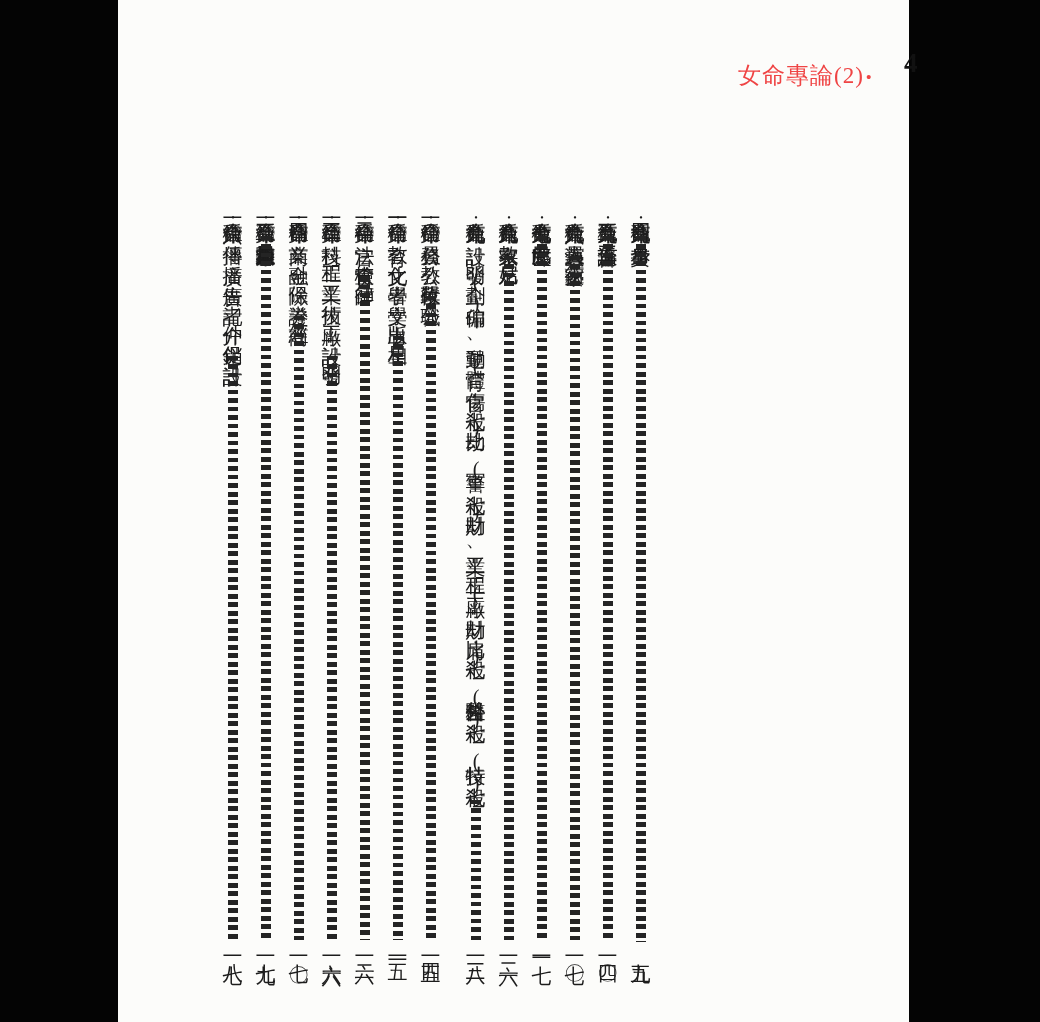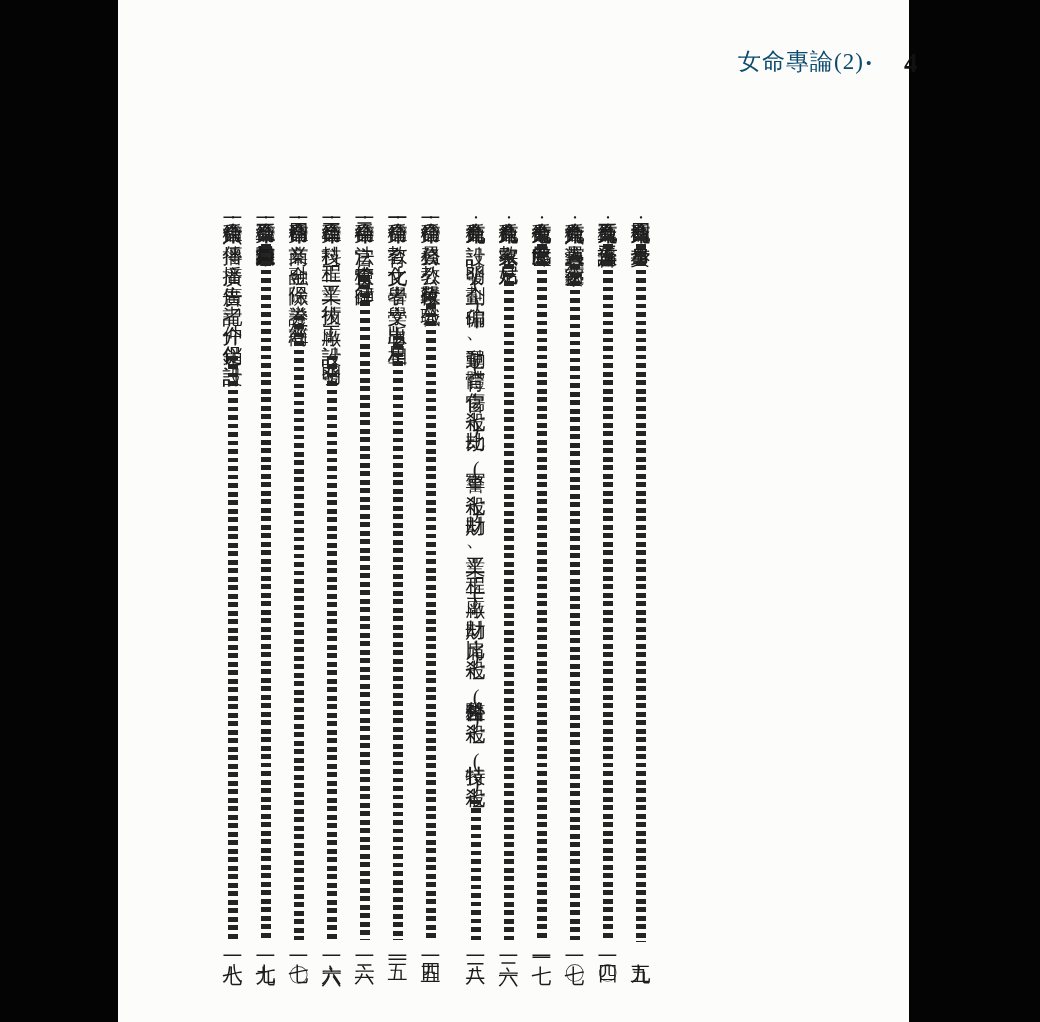--- a/index.html
+++ b/index.html
@@ -16,22 +16,22 @@
   .scan-band.left  { left: 0;  width: 118px; }
   .scan-band.right { right: 0; width: 131px; }
   .paper {
     position: absolute;
     left: 118px; right: 131px; top: 0; bottom: 0;
     background: #fcfcfa;
   }
   
   .running-head {
     position: absolute;
-    top: 46px; left: 620px;
-    color: #0c4a6e;
+    top: 60px; left: 620px;
+    color: #ef4444;
     font-size: 23px;
     letter-spacing: 1px;
     white-space: nowrap;
   }
   .running-head .bullet { font-size: 17px; margin-left: 2px; }
   .folio {
     position: absolute;
     top: 48px; left: 786px;
     color: #111;
     font-size: 27px;

